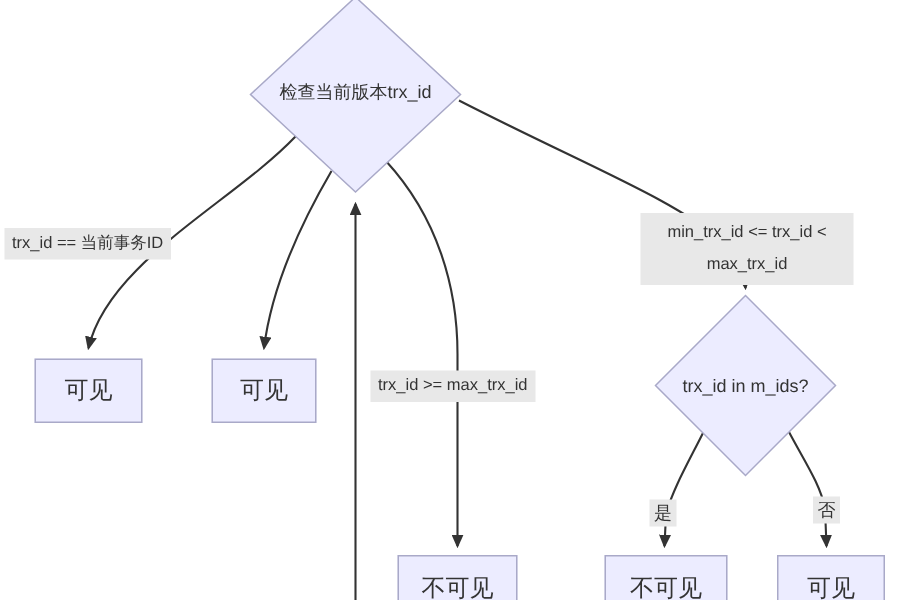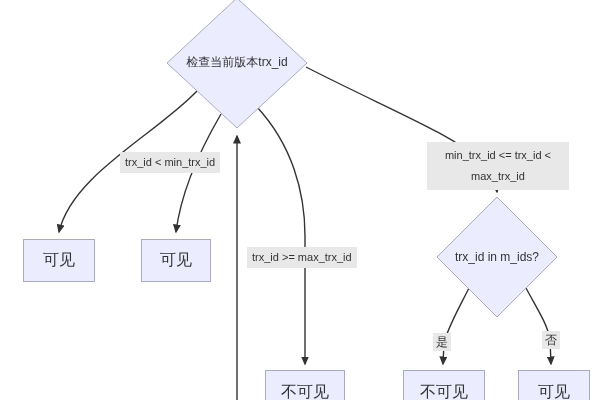--- a/index.html
+++ b/index.html
@@ -68,19 +68,19 @@
 
   <div class="diamond-label" style="left:497px;top:257px;">trx_id in m_ids?</div>
   <div class="diamond-label" style="left:237px;top:62px;">检查当前版本trx_id</div>
 
   <div class="box" style="left:23px;top:239px;width:70px;height:41px;">可见</div>
   <div class="box" style="left:141px;top:239px;width:68px;height:41px;">可见</div>
   <div class="box" style="left:265px;top:370px;width:78px;height:42px;">不可见</div>
   <div class="box" style="left:403px;top:370px;width:80px;height:42px;">不可见</div>
   <div class="box" style="left:518px;top:370px;width:70px;height:42px;">可见</div>
 
-  <div class="edge-label" style="left:120px;top:152px;">trx_id &lt; min_trx_id</div>
+  <div class="edge-label" style="left:3px;top:152px;">trx_id == 当前事务ID</div>
   <div class="edge-label wrap" style="left:427px;top:142px;">min_trx_id &lt;= trx_id &lt; max_trx_id</div>
   <div class="edge-label" style="left:247px;top:247px;">trx_id &gt;= max_trx_id</div>
   <div class="edge-label tiny" style="left:433px;top:333px;">是</div>
   <div class="edge-label tiny" style="left:542px;top:331px;">否</div>
 
 </div>
 
 </body></html>

